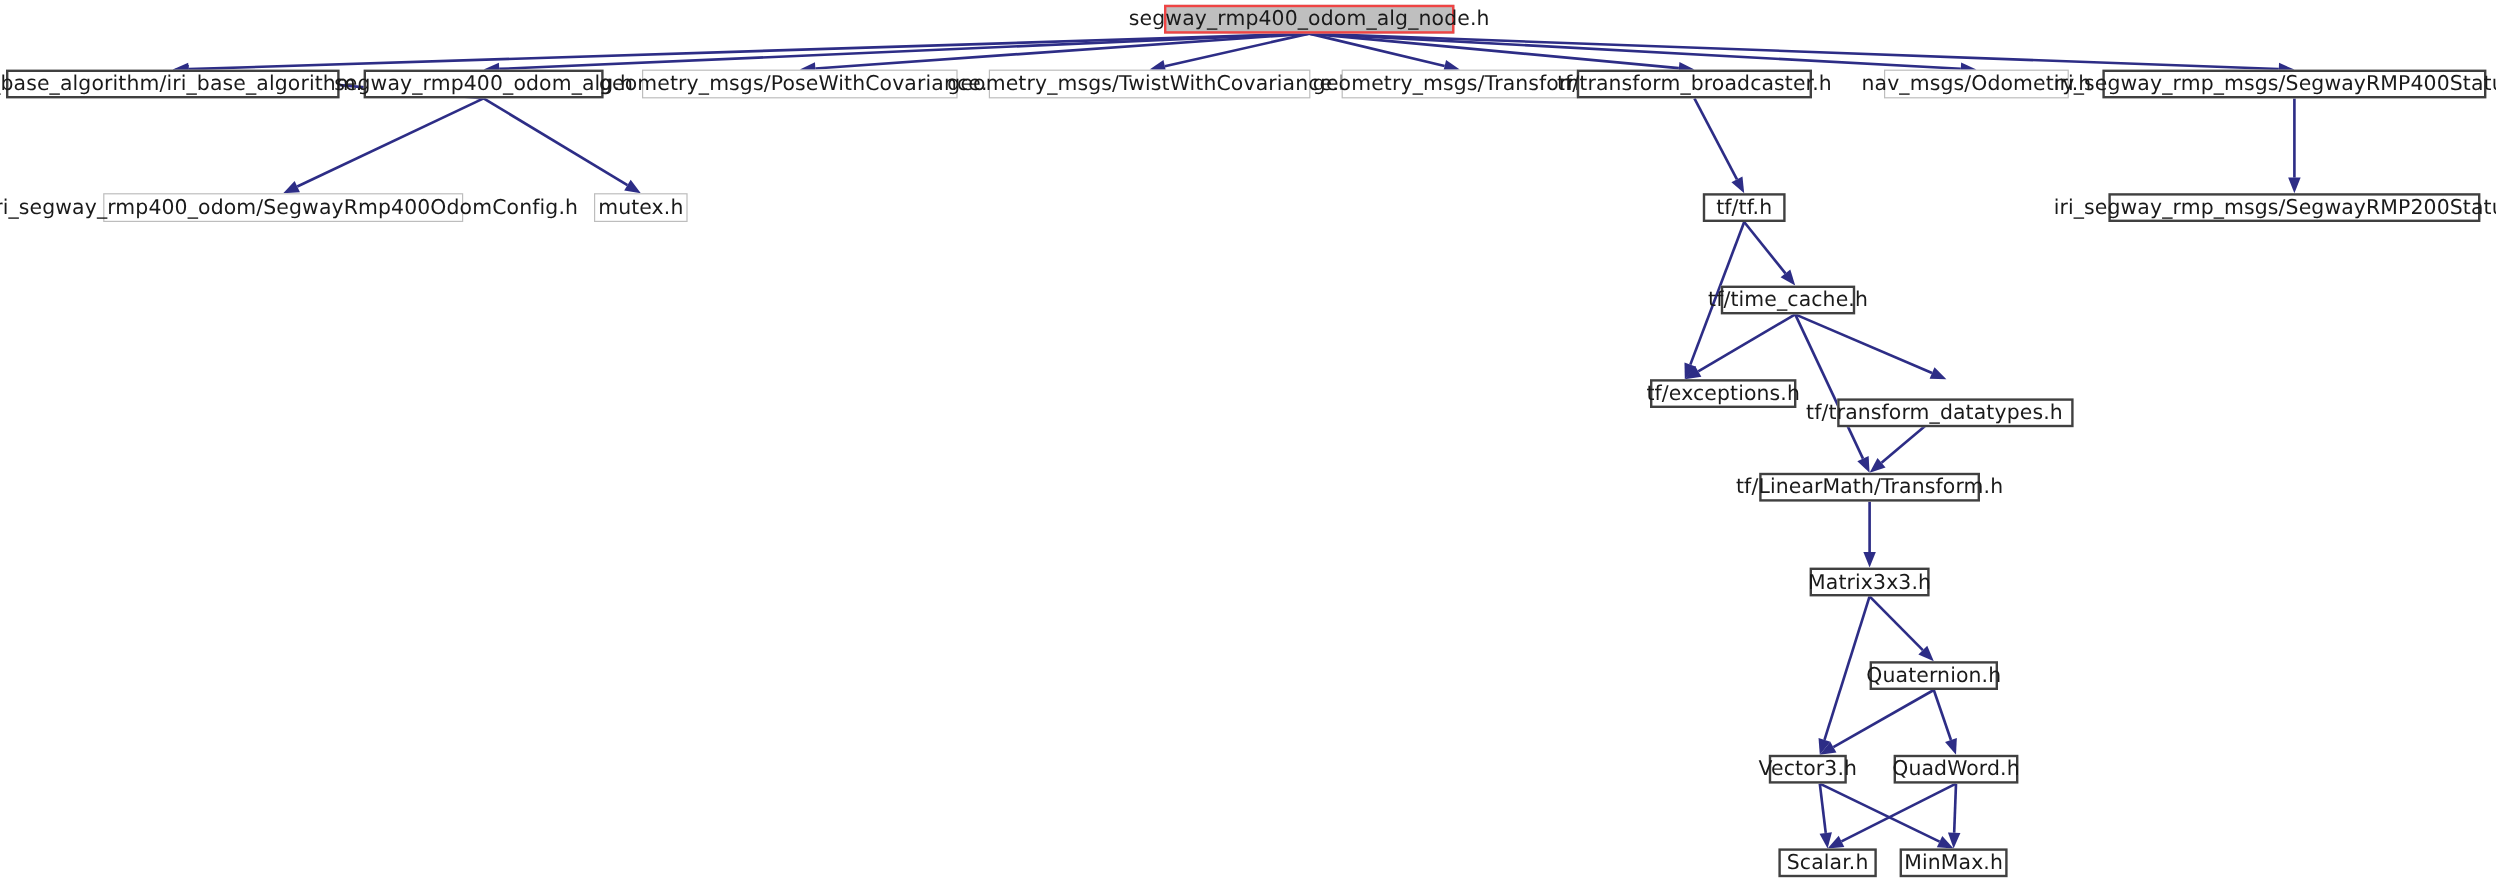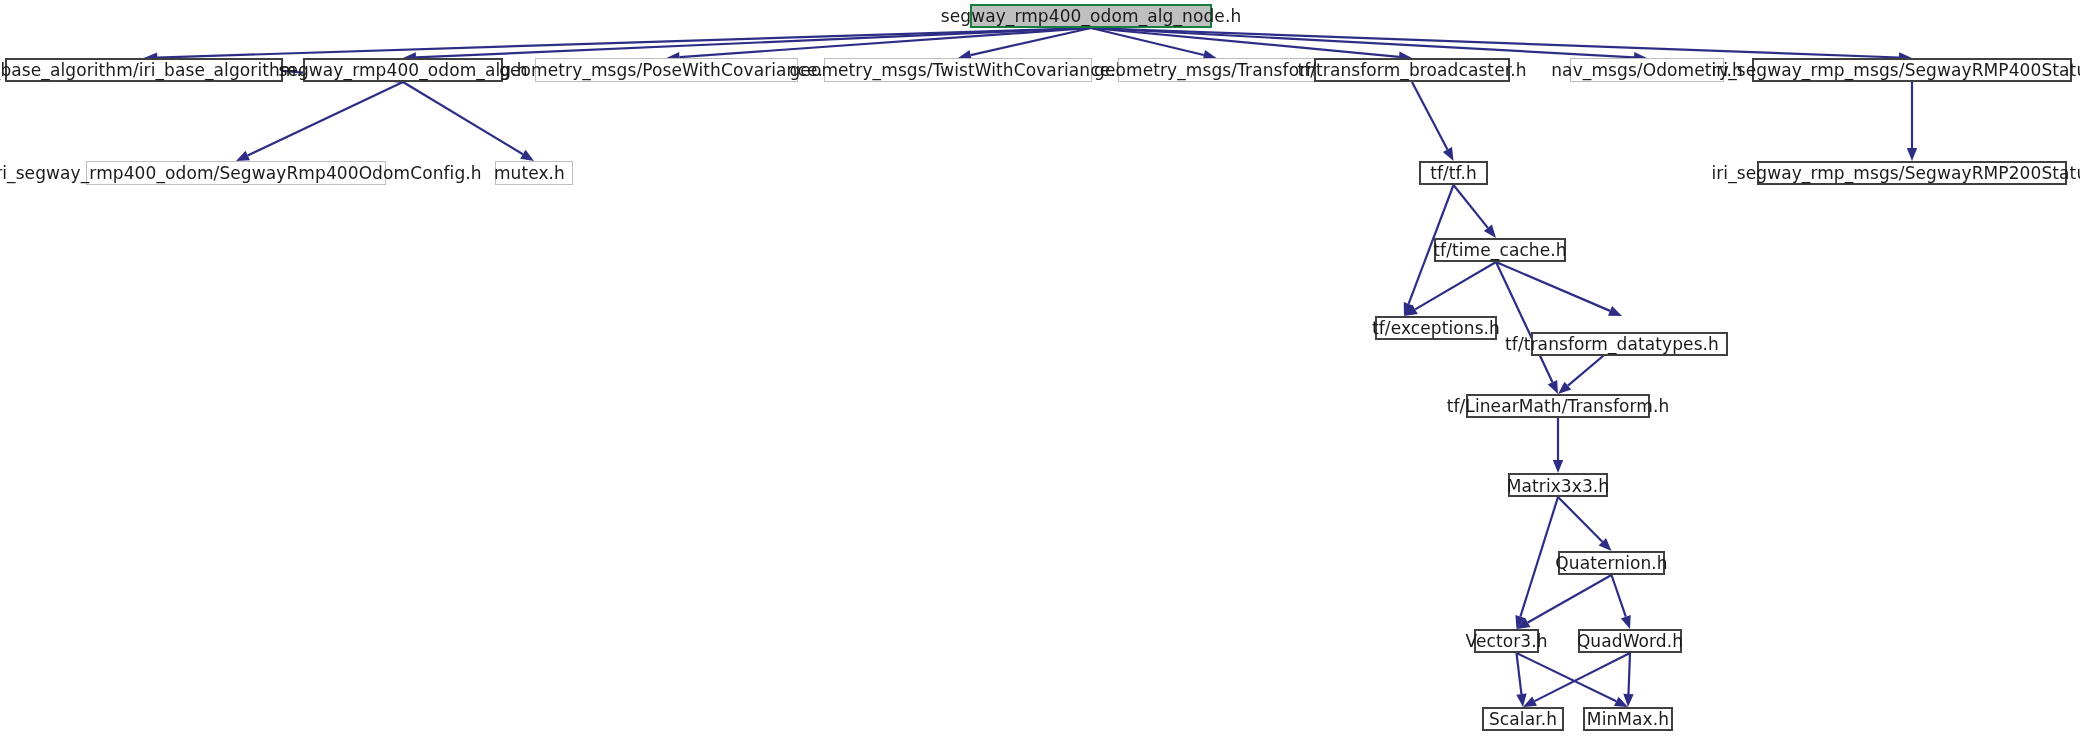--- a/index.html
+++ b/index.html
@@ -43,21 +43,21 @@
     font-size: 17px;
     line-height: 1;
     white-space: nowrap;
     letter-spacing: 0.1px;
   }
   .node.documented {
     border: 2px solid #404040;
   }
   .node.root {
     background: #bfbfbf;
-    border: 2px solid #15803d;
+    border: 2px solid #ef4444;
   }
   .node-label {
     display: block;
     padding: 0 7px;
   }
 </style>
 </head>
 <body>
 
 <div id="graph-root">
@@ -198,30 +198,30 @@
     </div>
     <div class="node external" style="left: 1570px; top: 58px; width: 154px; height: 24px;">
       <span class="node-label">nav_msgs/Odometry.h</span>
     </div>
     <div class="node documented" style="left: 1752px; top: 58px; width: 320px; height: 24px;">
       <span class="node-label">iri_segway_rmp_msgs/SegwayRMP400Status.h</span>
     </div>
     <div class="node external" style="left: 86px; top: 161px; width: 300px; height: 24px;">
       <span class="node-label">iri_segway_rmp400_odom/SegwayRmp400OdomConfig.h</span>
     </div>
-    <div class="node external" style="left: 495px; top: 161px; width: 78px; height: 24px; justify-content: flex-end;">
+    <div class="node external" style="left: 495px; top: 161px; width: 78px; height: 24px;">
       <span class="node-label">mutex.h</span>
     </div>
     <div class="node documented" style="left: 1419px; top: 161px; width: 69px; height: 24px;">
       <span class="node-label">tf/tf.h</span>
     </div>
     <div class="node documented" style="left: 1757px; top: 161px; width: 310px; height: 24px;">
       <span class="node-label">iri_segway_rmp_msgs/SegwayRMP200Status.h</span>
     </div>
-    <div class="node documented" style="left: 1434px; top: 238px; width: 132px; height: 24px;">
+    <div class="node documented" style="left: 1434px; top: 238px; width: 112px; height: 24px;">
       <span class="node-label">tf/time_cache.h</span>
     </div>
     <div class="node documented" style="left: 1343px; top: 316px; width: 122px; height: 24px; margin-left: 32px;">
       <span class="node-label">tf/exceptions.h</span>
     </div>
     <div class="node documented" style="left: 1531px; top: 332px; width: 197px; height: 24px; justify-content: flex-end;">
       <span class="node-label">tf/transform_datatypes.h</span>
     </div>
     <div class="node documented" style="left: 1466px; top: 394px; width: 184px; height: 24px;">
       <span class="node-label">tf/LinearMath/Transform.h</span>

